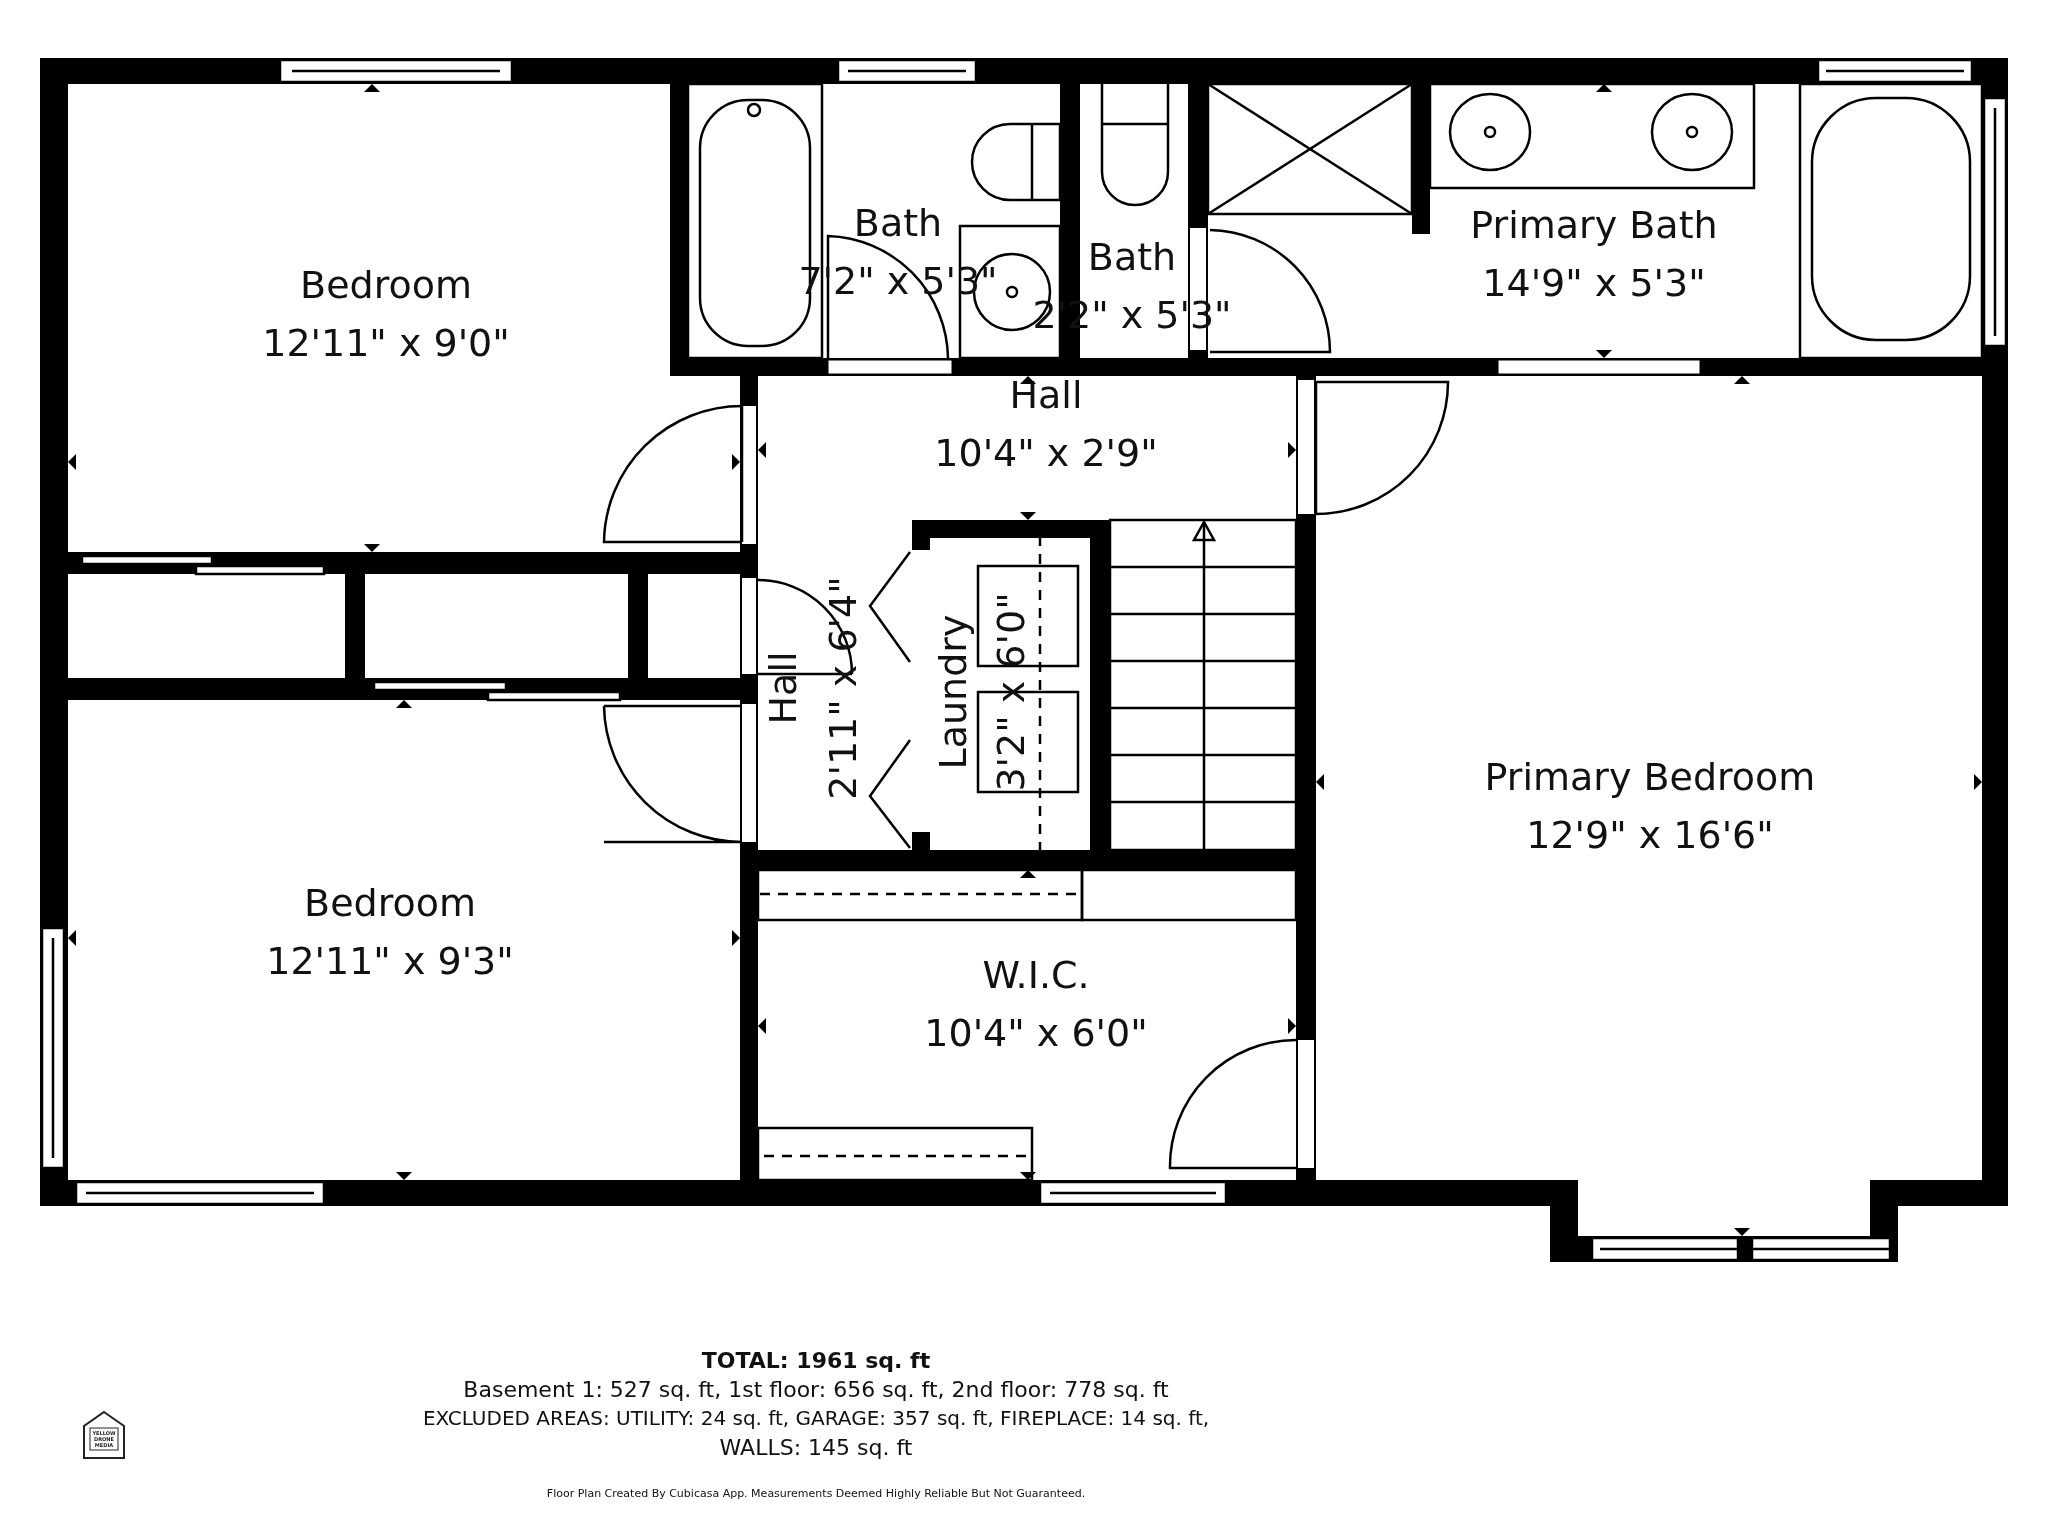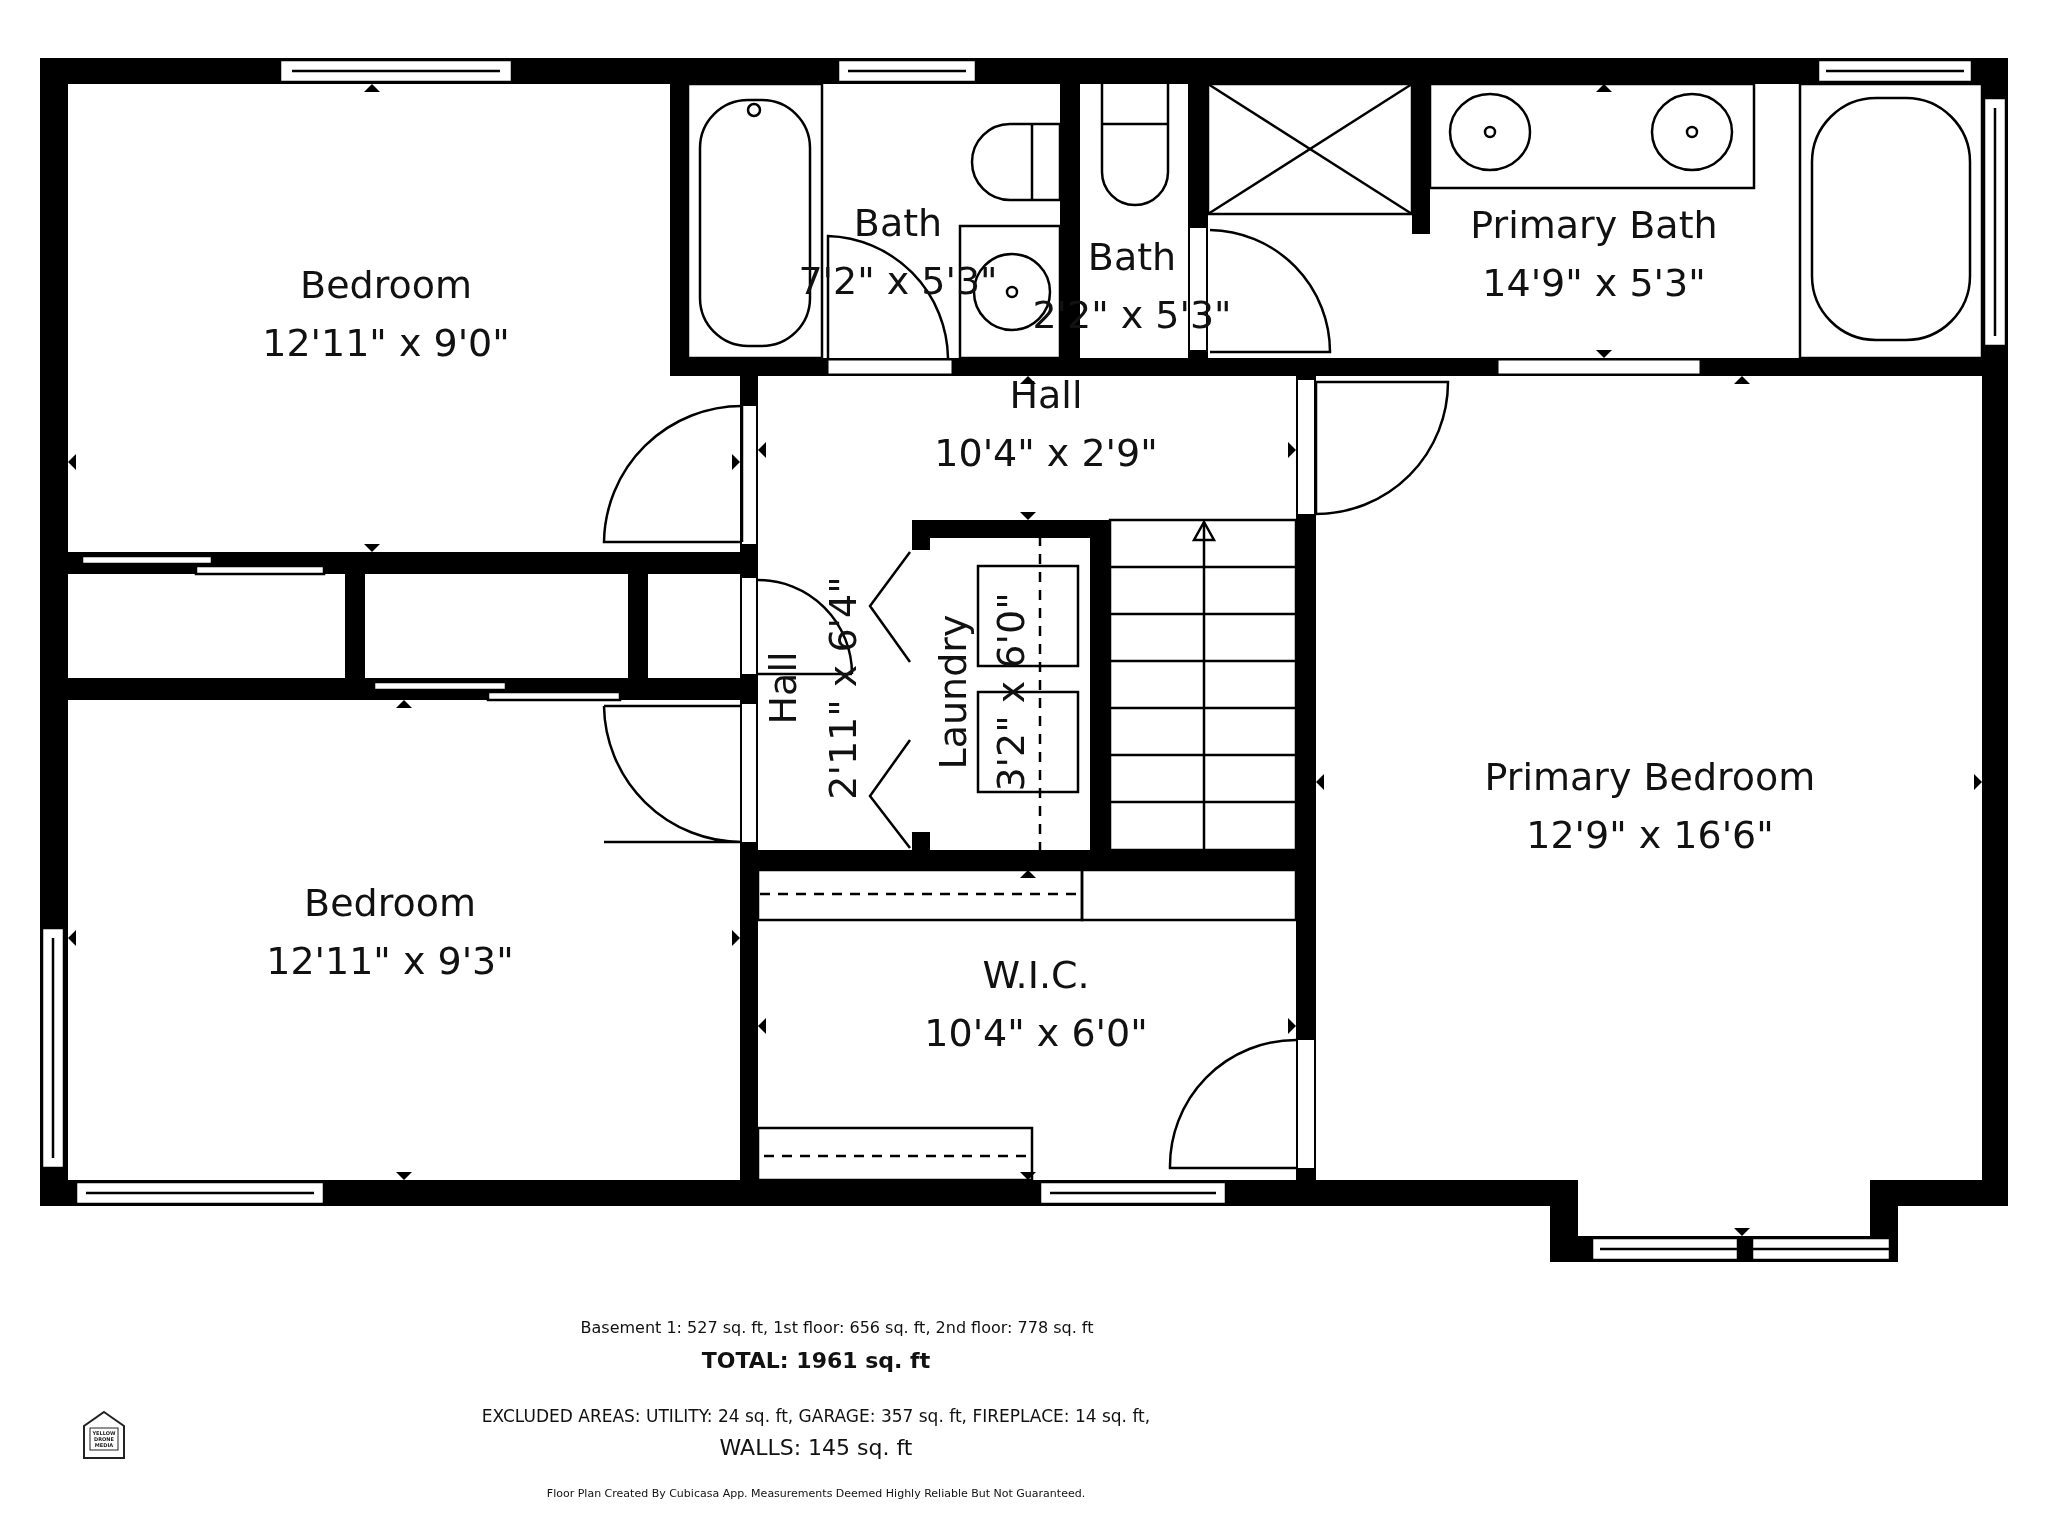--- a/index.html
+++ b/index.html
@@ -6,22 +6,22 @@
   body { width:2048px; height:1536px; position:relative; overflow:hidden; font-family:"Liberation Sans", sans-serif; }
   #plan { position:absolute; left:0; top:0; width:2048px; height:1536px; }
   .wall { fill:#000; }
   .thin { fill:none; stroke:#000; stroke-width:2.5; }
   .thinw { fill:#fff; stroke:#000; stroke-width:2.5; }
   .dash { fill:none; stroke:#000; stroke-width:2.5; stroke-dasharray:10 8; }
   .lbl { font-family:"DejaVu Sans", sans-serif; font-size:38px; fill:#111; text-anchor:middle; }
   .arrow { fill:#000; }
   .footer { position:absolute; left:0; width:1632px; text-align:center; color:#111; font-family:"DejaVu Sans", sans-serif; }
   #ft-total { top:1348px; font-size:22px; font-weight:bold; }
-  #ft-floors { top:1318px; font-size:16px;margin-left:21px; }
-  #ft-excl { top:1406px; font-size:17px; }
+  #ft-floors { top:1377px; font-size:22px; }
+  #ft-excl { top:1406px; font-size:20px; }
   #ft-walls { top:1435px; font-size:22px; }
   #ft-disclaimer { top:1487px; font-size:11px; }
   #logo { position:absolute; left:82px; top:1410px; width:44px; height:50px; }
 </style>
 </head>
 <body>
 
 <svg id="plan" viewBox="0 0 2048 1536" xmlns="http://www.w3.org/2000/svg">
 
   <g>

